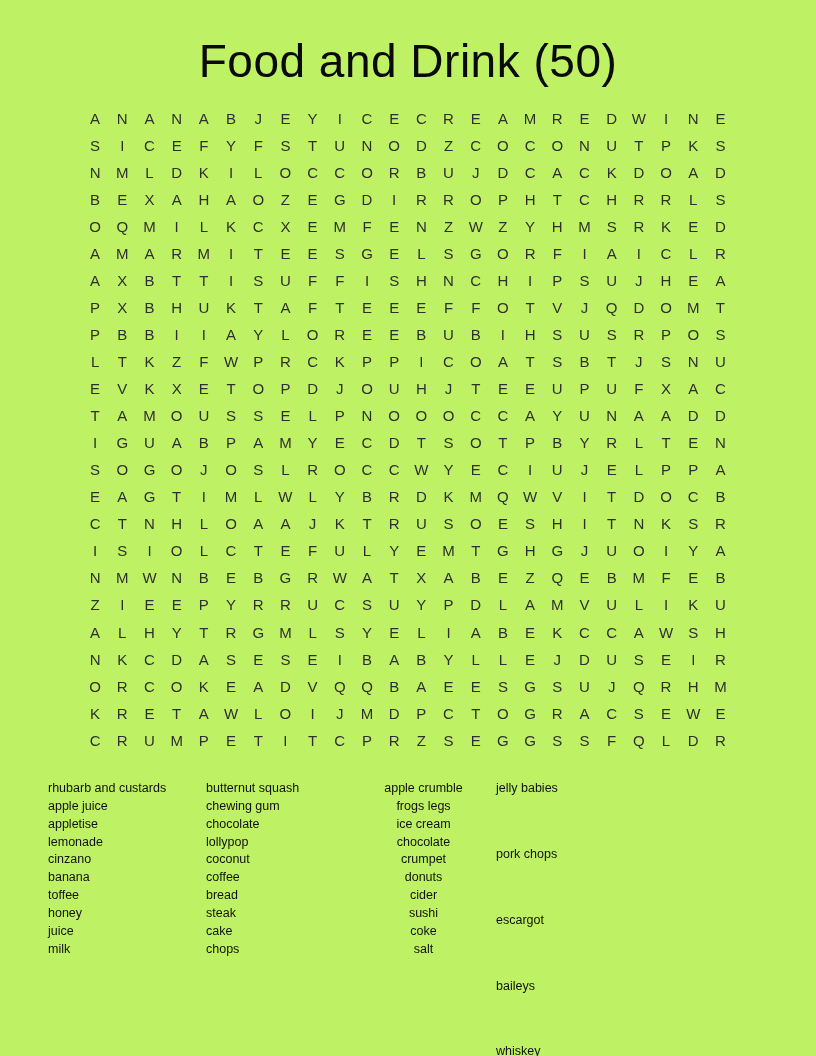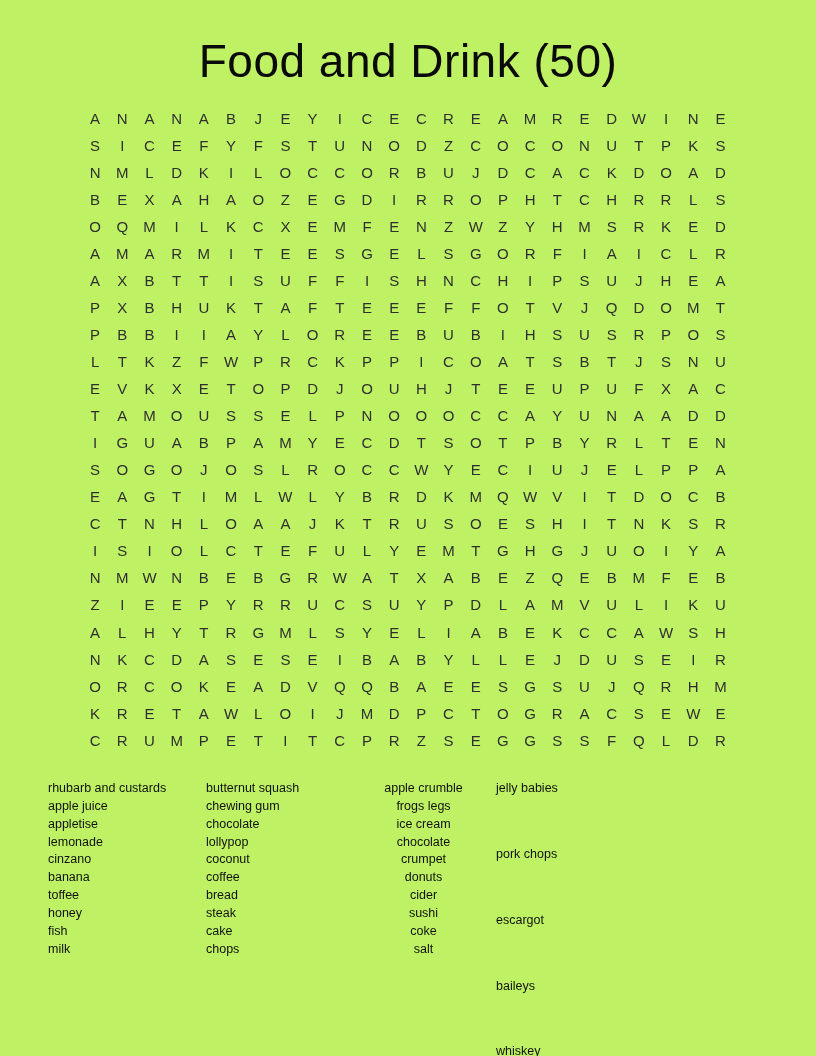--- a/index.html
+++ b/index.html
@@ -712,21 +712,21 @@
   <div class="word-list" id="word-list">
       <div class="word-col word-col-1">
         <div class="word-item">rhubarb and custards</div>
         <div class="word-item">apple juice</div>
         <div class="word-item">appletise</div>
         <div class="word-item">lemonade</div>
         <div class="word-item">cinzano</div>
         <div class="word-item">banana</div>
         <div class="word-item">toffee</div>
         <div class="word-item">honey</div>
-        <div class="word-item">fish</div>
+        <div class="word-item">juice</div>
         <div class="word-item">milk</div>
       </div>
       <div class="word-col word-col-2">
         <div class="word-item">butternut squash</div>
         <div class="word-item">chewing gum</div>
         <div class="word-item">chocolate</div>
         <div class="word-item">lollypop</div>
         <div class="word-item">coconut</div>
         <div class="word-item">coffee</div>
         <div class="word-item">bread</div>

